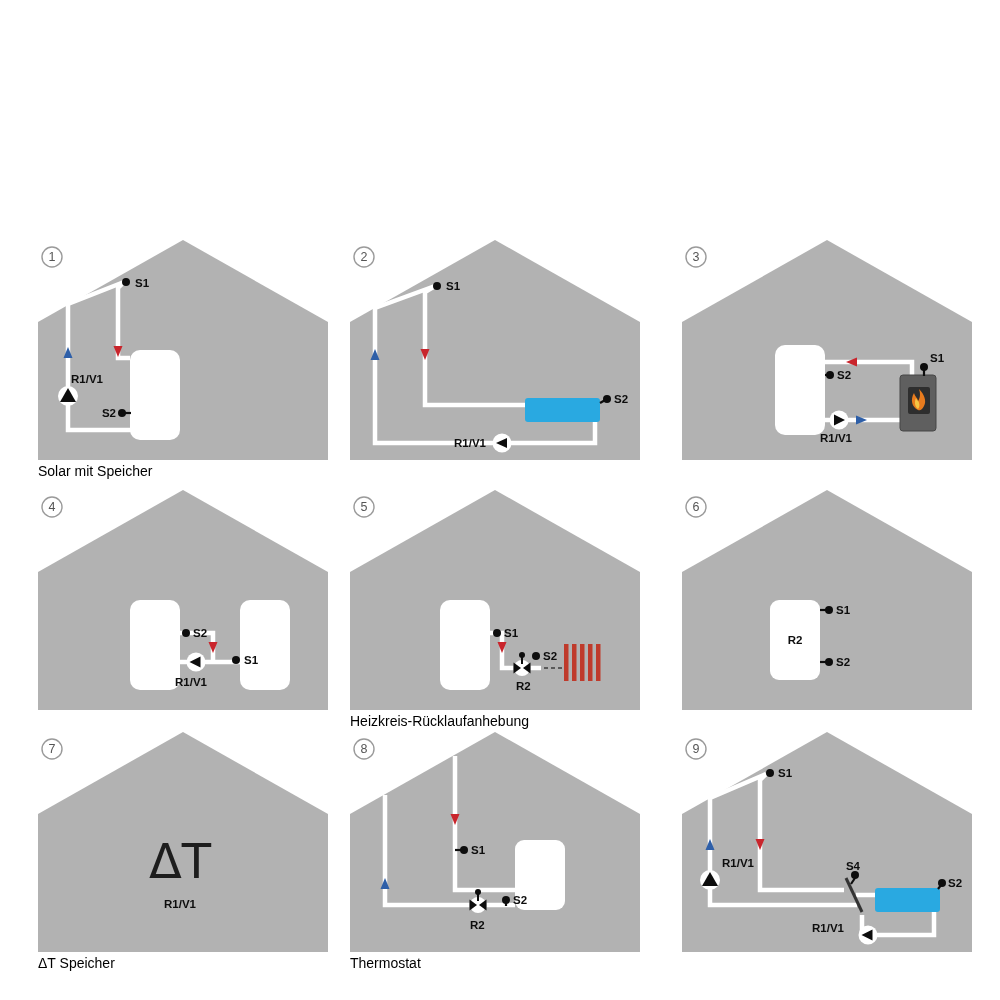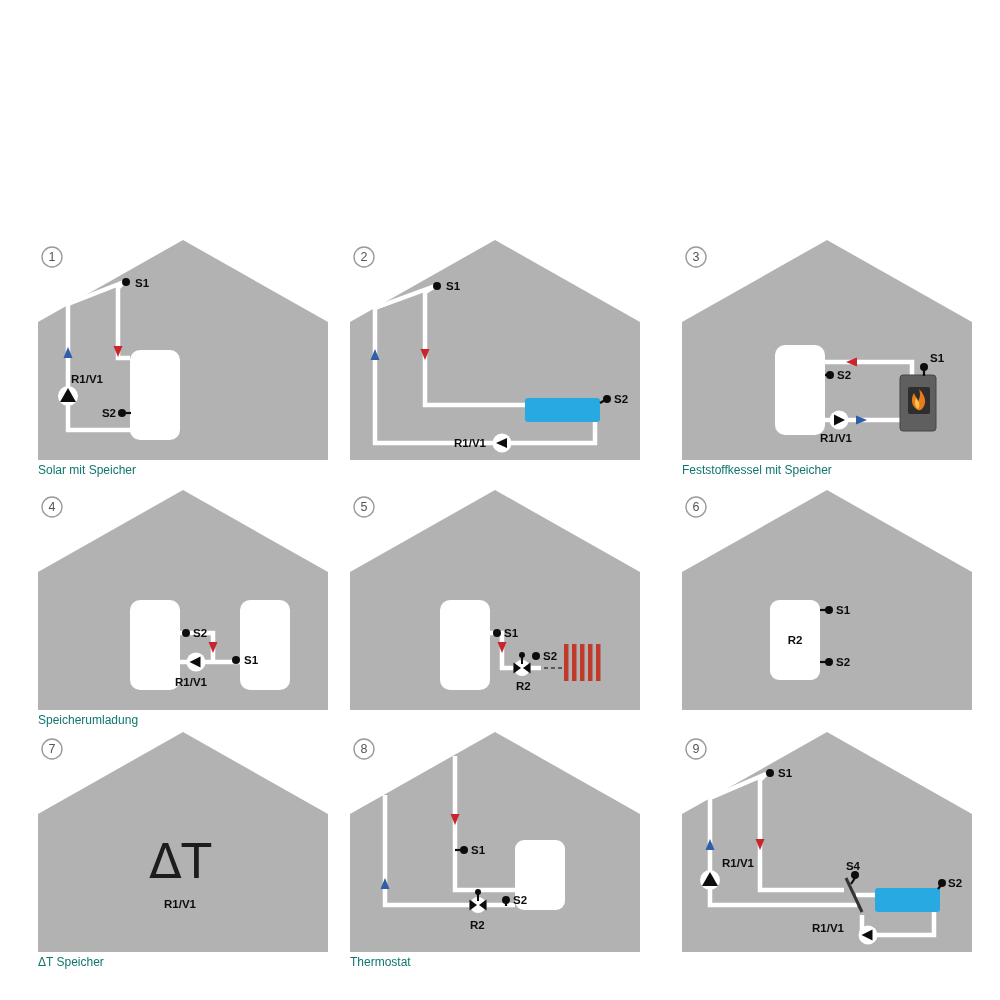--- a/index.html
+++ b/index.html
@@ -2,21 +2,21 @@
 <html><head>
 <meta charset="utf-8">
 <style>
   html,body{margin:0;padding:0;background:#fff;}
   body{width:1000px;height:1000px;position:relative;font-family:"Liberation Sans",sans-serif;}
   .panel{position:absolute;width:290px;}
   .p1{left:38px;top:240px}.p2{left:350px;top:240px}.p3{left:682px;top:240px}
   .p4{left:38px;top:490px}.p5{left:350px;top:490px}.p6{left:682px;top:490px}
   .p7{left:38px;top:732px}.p8{left:350px;top:732px}.p9{left:682px;top:732px}
   svg{display:block}
-  .caption{font-size:12px;color:#0f766e;margin-top:3px;}
+  .caption{font-size:14px;color:#000000;margin-top:3px;}
   .pipe{fill:none;stroke-width:4.5;stroke-linecap:butt;stroke-linejoin:miter;}
   .dashpipe{fill:none;stroke:#5a5a5a;stroke-width:2;stroke-dasharray:4 3;}
   .tank{fill:#ffffff;}
   .lbl{font-family:"Liberation Sans",sans-serif;font-weight:bold;font-size:11.5px;fill:#0d0d0d;}
   .num circle{fill:#fff;stroke:#9a9a9a;stroke-width:1.4;}
   .num text{font-size:12.5px;fill:#555;}
   .sensor circle{fill:#0d0d0d;}
   .sensor line{stroke:#0d0d0d;stroke-width:2.2;}
   .pump circle{fill:#ffffff;}
   .pump polygon{fill:#0d0d0d;}
@@ -123,21 +123,20 @@
    <circle cx="242" cy="127" r="4"></circle>
    <text class="lbl" x="248" y="122">S1</text>
   </g>
   <g class="sensor">
    <line x1="143" y1="135" x2="148" y2="135"></line>
    <circle cx="148" cy="135" r="4"></circle>
    <text class="lbl" x="155" y="139">S2</text>
   </g>
   <text class="lbl" x="138" y="202">R1/V1</text>
  </svg>
- <div class="caption">Feststoffkessel mit Speicher</div>
 </div>
 
 <div class="panel p4">
  <svg width="290" height="220" viewBox="0 0 290 220">
   <polygon points="0,82 145,0 290,82 290,220 0,220" fill="#b2b2b2"></polygon>
   <g class="num">
    <circle cx="14" cy="17" r="10"></circle>
    <text x="14" y="21" text-anchor="middle">4</text>
   </g>
   <rect class="tank" x="92" y="110" width="50" height="90" rx="10"></rect>
@@ -154,21 +153,20 @@
   <g class="sensor">
    <circle cx="148" cy="143" r="4"></circle>
    <text class="lbl" x="155" y="147">S2</text>
   </g>
   <g class="sensor">
    <circle cx="198" cy="170" r="4"></circle>
    <text class="lbl" x="206" y="174">S1</text>
   </g>
   <text class="lbl" x="137" y="196">R1/V1</text>
  </svg>
- <div class="caption">Speicherumladung</div>
 </div>
 
 <div class="panel p5">
  <svg width="290" height="220" viewBox="0 0 290 220">
   <polygon points="0,82 145,0 290,82 290,220 0,220" fill="#b2b2b2"></polygon>
   <g class="num">
    <circle cx="14" cy="17" r="10"></circle>
    <text x="14" y="21" text-anchor="middle">5</text>
   </g>
   <rect class="tank" x="90" y="110" width="50" height="90" rx="10"></rect>
@@ -195,20 +193,21 @@
   <g class="sensor">
    <circle cx="147" cy="143" r="4"></circle>
    <text class="lbl" x="154" y="147">S1</text>
   </g>
   <g class="sensor">
    <circle cx="186" cy="166" r="4"></circle>
    <text class="lbl" x="193" y="170">S2</text>
   </g>
   <text class="lbl" x="166" y="200">R2</text>
  </svg>
+ <div class="caption">Heizkreis-Rücklaufanhebung</div>
 </div>
 
 <div class="panel p6">
  <svg width="290" height="220" viewBox="0 0 290 220">
   <polygon points="0,82 145,0 290,82 290,220 0,220" fill="#b2b2b2"></polygon>
   <g class="num">
    <circle cx="14" cy="17" r="10"></circle>
    <text x="14" y="21" text-anchor="middle">6</text>
   </g>
   <rect class="tank" x="88" y="110" width="50" height="80" rx="9"></rect>

